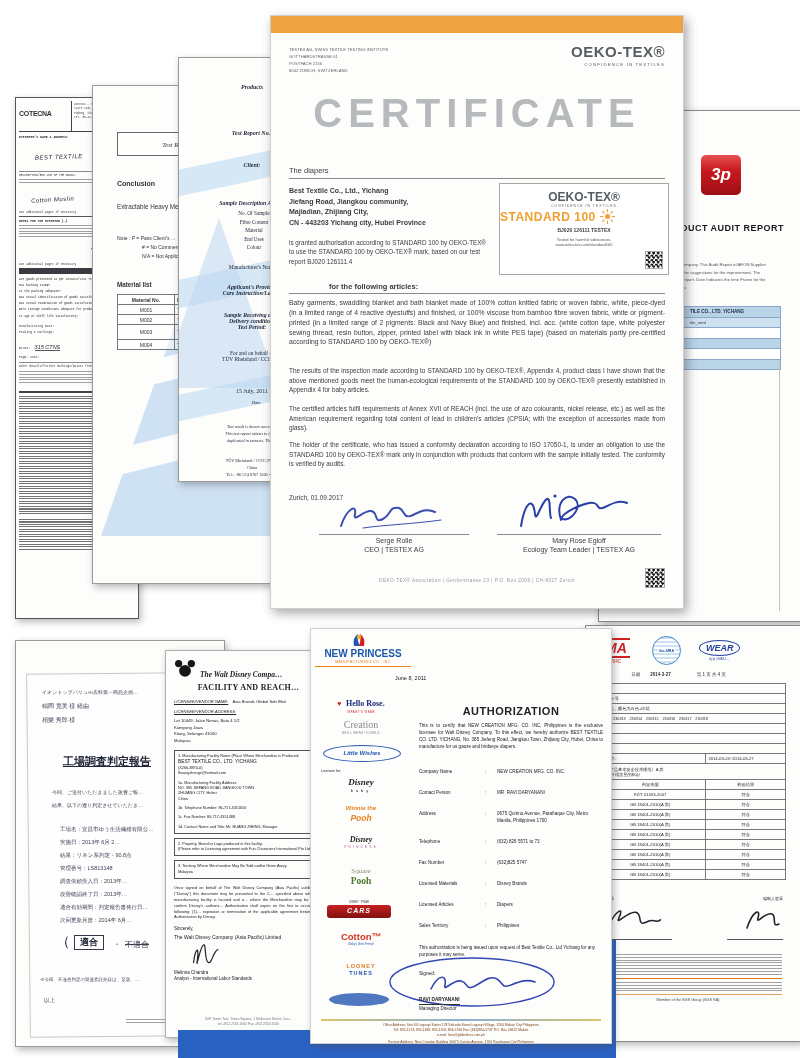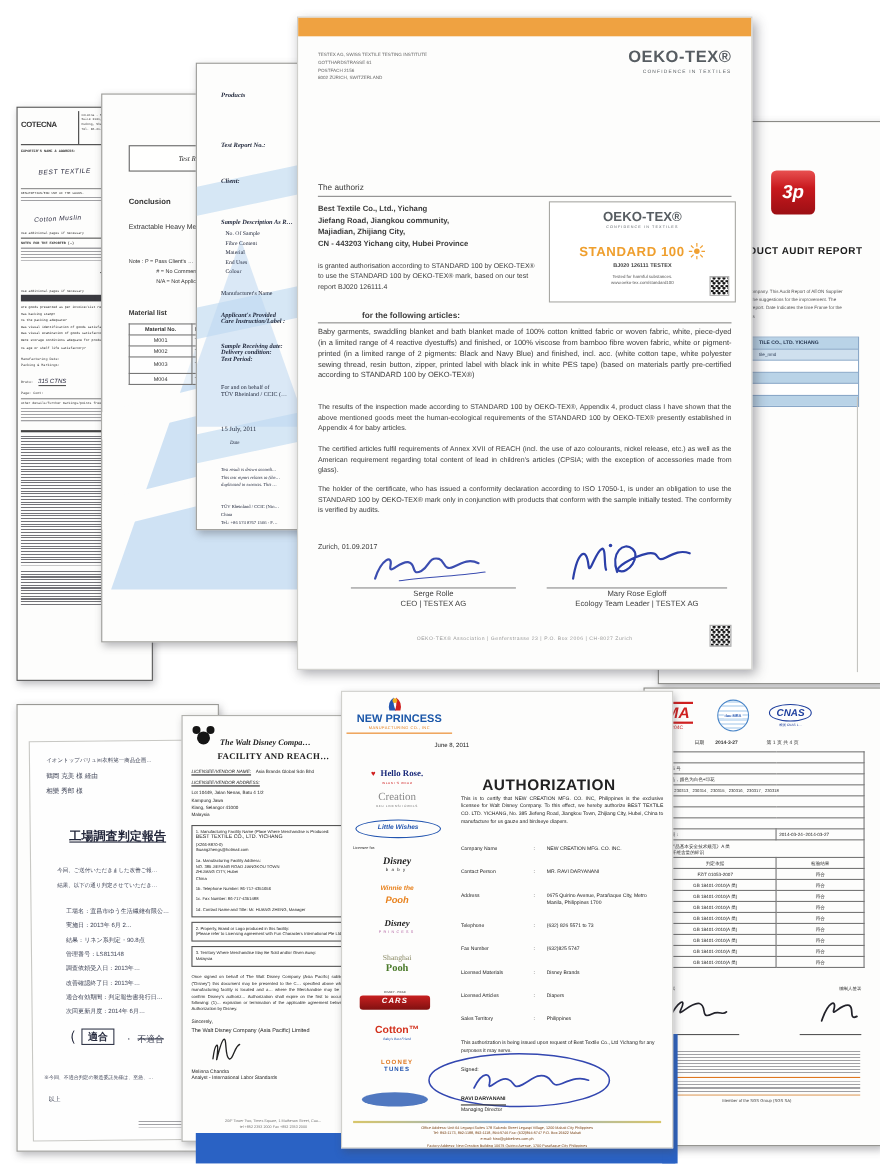--- a/index.html
+++ b/index.html
@@ -6,21 +6,21 @@
   #canvas{position:relative;width:800px;height:1058px;background:#ffffff;overflow:hidden;
           font-family:"Liberation Sans",sans-serif;color:#333;}
   .doc{position:absolute;background:#fdfdfc;overflow:hidden;border:1px solid #c6c6c2;
        box-shadow:2px 3px 7px rgba(70,70,80,.38);}
   .t{position:absolute;white-space:nowrap;line-height:1.25;}
   .w{white-space:normal;}
   .c{text-align:center;}
   .j{text-align:justify;}
   .b{font-weight:bold;}
   .i{font-style:italic;}
-  .serif{font-family:"Liberation Serif",serif;}
+  .serif{font-family:"Liberation Serif",serif;text-align:center;}
   .mono{font-family:"Liberation Mono",monospace;}
   .bl{background:repeating-linear-gradient(180deg,rgba(70,70,78,.5) 0 1px,transparent 1px 2.8px);}
   .bl2{background:repeating-linear-gradient(180deg,rgba(40,40,48,.65) 0 1px,transparent 1px 2.5px);}
   .hr{border-top:1px solid #8a8a8a;height:0;}
   .tri{position:absolute;width:0;height:0;}
   .qr{background:repeating-conic-gradient(#151515 0 25%,#fff 0 50%) 0 0/4.5px 4.5px;border:1px solid #aaa;}
   table{border-collapse:collapse;}
   td{border:1px solid #777;padding:0 2px;vertical-align:middle;}
   .flow{position:absolute;inset:0;}
 </style>
@@ -191,32 +191,33 @@
     <div class="t" style="left:18px;top:30px;font-size:4.2px;line-height:1.7;color:#666;">
       <div>TESTEX AG, SWISS TEXTILE TESTING INSTITUTE</div>
       <div>GOTTHARDSTRASSE 61</div>
       <div>POSTFACH 2156</div>
       <div>8002 ZÜRICH, SWITZERLAND</div>
     </div>
     <div class="t" style="left:288px;top:27px;text-align:right;width:106px;">
       <div class="b" style="font-size:15px;color:#575d62;letter-spacing:.5px;">OEKO-TEX®</div>
       <div style="font-size:4.4px;letter-spacing:1.1px;color:#575d62;">CONFIDENCE IN TEXTILES</div>
     </div>
-    <div class="t" style="left:18px;top:150px;font-size:7.5px;">The authoriz</div>
+    <div class="t c b" style="left:0;top:72px;width:100%;font-size:40px;letter-spacing:6px;color:#b6babd;">CERTIFICATE</div>
+    <div class="t" style="left:18px;top:150px;font-size:7.5px;">The diapers</div>
     <div class="hr" style="position:absolute;left:18px;top:162px;width:376px;"></div>
     <div class="t" style="left:18px;top:170px;font-size:7px;font-weight:600;line-height:1.5;">
       <div>Best Textile Co., Ltd., Yichang</div>
       <div>Jiefang Road, Jiangkou community,</div>
       <div>Majiadian, Zhijiang City,</div>
       <div>CN - 443203 Yichang city, Hubei Province</div>
     </div>
     <div style="position:absolute;left:228px;top:167px;width:168px;height:84px;border:1px solid #a8a8a4;background:#fff;text-align:center;padding-top:6px;">
       <div class="b" style="font-size:12px;color:#575d62;">OEKO-TEX®</div>
       <div style="font-size:3.4px;letter-spacing:1px;color:#575d62;">CONFIDENCE IN TEXTILES</div>
-      <div style="display:flex;align-items:center;justify-content:center;gap:4px;margin-top:13px;">
+      <div style="display:flex;align-items:center;gap:4px;margin-top:1px;">
         <span class="b" style="font-size:12px;color:#ef9f2e;letter-spacing:.5px;">STANDARD 100</span>
         <svg width="15" height="15" viewBox="0 0 18 18">
           <g stroke="#f0a032" stroke-width="1.3">
             <line x1="9" y1="0" x2="9" y2="4"></line>
               <line x1="9" y1="14" x2="9" y2="18"></line>
             <line x1="0" y1="9" x2="4" y2="9"></line>
               <line x1="14" y1="9" x2="18" y2="9"></line>
             <line x1="2.6" y1="2.6" x2="5.4" y2="5.4"></line>
               <line x1="12.6" y1="12.6" x2="15.4" y2="15.4"></line>
             <line x1="2.6" y1="15.4" x2="5.4" y2="12.6"></line>
@@ -253,21 +254,21 @@
     <div class="hr" style="position:absolute;left:226px;top:518px;width:164px;"></div>
     <div class="t c" style="left:226px;top:521px;width:164px;font-size:7px;">Mary Rose Egloff</div>
     <div class="t c" style="left:226px;top:530px;width:164px;font-size:7px;">Ecology Team Leader | TESTEX AG</div>
     <div class="t c" style="left:0;top:562px;width:100%;font-size:4.6px;letter-spacing:.5px;color:#9a9a9a;">OEKO-TEX® Association | Genferstrasse 23 | P.O. Box 2006 | CH-8027 Zurich</div>
     <div class="qr" style="position:absolute;left:374px;top:552px;width:18px;height:18px;"></div>
   </div>
 
   <div style="position:absolute;left:178px;top:1030px;width:436px;height:28px;background:#2a62c4;z-index:4;"></div>
   <div style="position:absolute;left:602px;top:940px;width:14px;height:118px;background:#2a62c4;z-index:4;"></div>
 
-  <div class="doc" style="left:15px;top:640px;width:182px;height:405px;z-index:2;border-color:#9a9a96;color:#3a3f52;">
+  <div class="doc" style="left:15px;top:640px;width:182px;height:405px;z-index:2;border-color:#9a9a96;color:#3a3f52;padding-left:26px;">
     <div style="position:absolute;left:12px;top:32px;width:158px;height:362px;border:1px solid #c8c8c4;transform:rotate(-.6deg);background:#fefefe;"></div>
     <div class="t" style="left:26px;top:48px;font-size:5px;">イオントップバリュ㈱衣料第一商品企画…</div>
     <div class="t" style="left:26px;top:62px;font-size:6px;">鶴岡 克美 様 経由</div>
     <div class="t" style="left:26px;top:76px;font-size:6px;">相樂 秀郎 様</div>
     <div class="t c b" style="left:26px;top:114px;width:130px;font-size:11px;color:#22263a;text-decoration:underline;">工場調査判定報告</div>
     <div class="t" style="left:36px;top:148px;font-size:5px;">今回、ご送付いただきました改善ご報…</div>
     <div class="t" style="left:36px;top:161px;font-size:5px;">結果、以下の通り判定させていただき…</div>
     <div class="t" style="left:44px;top:182px;font-size:5.5px;line-height:2.36;">
       <div>工場名：宜昌市ゆう生活繊維有限公…</div>
       <div>実施日：2013年 6月 2…</div>
@@ -376,40 +377,40 @@
     </div>
     <div class="t c" style="left:8px;top:176px;width:84px;color:#e8821e;">
       <div class="b i" style="font-size:6px;">Winnie the</div>
       <div class="b i" style="font-size:8.5px;">Pooh</div>
     </div>
     <div class="t c" style="left:8px;top:206px;width:84px;">
       <div class="serif b i" style="font-size:8px;">Disney</div>
       <div style="font-size:3.4px;letter-spacing:2px;color:#b05fa0;">PRINCESS</div>
     </div>
     <div class="t c" style="left:8px;top:238px;width:84px;">
-      <div class="serif" style="font-size:7px;color:#8a8a66;">Shanghai</div>
+      <div class="serif" style="font-size:7px;color:#8a8a66;">Square</div>
       <div class="serif b" style="font-size:9.5px;color:#4a7a2a;">Pooh</div>
     </div>
     <div class="t c" style="left:16px;top:272px;width:64px;">
       <div style="font-size:2.6px;color:#333;">DISNEY · PIXAR</div>
       <div style="height:13px;background:linear-gradient(180deg,#c82020,#801010);border-radius:3px;display:flex;align-items:center;justify-content:center;margin-top:1px;">
         <span class="b i" style="color:#fff;font-size:7px;letter-spacing:1px;">CARS</span>
       </div>
     </div>
     <div class="t c" style="left:8px;top:302px;width:84px;">
       <div class="b" style="font-size:9.5px;color:#d3321e;">Cotton™</div>
       <div class="i" style="font-size:3px;color:#2456b0;">Baby's Best Friend</div>
     </div>
     <div class="t c" style="left:8px;top:334px;width:84px;">
       <div class="b" style="font-size:5.5px;color:#e07820;letter-spacing:1px;">LOONEY</div>
       <div class="b" style="font-size:5.5px;color:#2456b0;letter-spacing:1px;">TUNES</div>
     </div>
     <div class="t" style="left:18px;top:364px;width:60px;height:13px;background:#2456b0;border-radius:50%;opacity:.8;"></div>
 
-    <div class="t c b" style="left:96px;top:76px;width:184px;font-size:14px;letter-spacing:.5px;">AUTHORIZATION</div>
+    <div class="t c b" style="left:108px;top:76px;width:184px;font-size:11px;letter-spacing:.5px;">AUTHORIZATION</div>
     <div class="t w j" style="left:108px;top:94px;width:184px;font-size:4.6px;line-height:1.5;">This is to certify that NEW CREATION MFG. CO. INC, Philippines is the exclusive licensee for Walt Disney Company. To this effect, we hereby authorize BEST TEXTILE CO. LTD. YICHANG, No. 385 Jiefeng Road, Jiangkou Town, Zhijiang City, Hubei, China to manufacture for us gauze and birdseye diapers.</div>
     <div class="t" style="left:108px;top:140px;font-size:4.6px;">Company Name</div>
     <div class="t" style="left:174px;top:140px;font-size:4.6px;">:</div>
     <div class="t" style="left:186px;top:140px;font-size:4.6px;">NEW CREATION MFG. CO. INC.</div>
     <div class="t" style="left:108px;top:161px;font-size:4.6px;">Contact Person</div>
     <div class="t" style="left:174px;top:161px;font-size:4.6px;">:</div>
     <div class="t" style="left:186px;top:161px;font-size:4.6px;">MR. RAVI DARYANANI</div>
     <div class="t" style="left:108px;top:182px;font-size:4.6px;">Address</div>
     <div class="t" style="left:174px;top:182px;font-size:4.6px;">:</div>
     <div class="t w" style="left:186px;top:182px;width:104px;font-size:4.6px;line-height:1.5;">0675 Quirino Avenue, Parañaque City, Metro Manila, Philippines 1700</div>
@@ -452,21 +453,21 @@
     <div class="flow" style="padding:10px 10px 0 8px;">
       <div style="display:flex;align-items:center;">
         <div style="text-align:center;margin-left:-2px;">
           <div class="b i" style="font-size:14px;color:#d02020;border-top:2px solid #d02020;border-bottom:2px solid #d02020;padding:0 3px;">CMA</div>
           <div style="font-size:4.5px;color:#d02020;margin-top:1px;">2111204C</div>
         </div>
         <div style="width:27px;height:27px;border:1.5px solid #4a86c8;border-radius:50%;margin-left:22px;display:flex;align-items:center;justify-content:center;background:repeating-linear-gradient(180deg,#cfe2f4 0 2px,#fff 2px 4px);">
           <span class="b" style="font-size:3.6px;color:#2456b0;background:#fff;padding:0 1px;">ilac-MRA</span>
         </div>
         <div style="text-align:center;margin-left:18px;">
-          <div class="b i" style="font-size:9px;color:#1e3f9e;border:1.5px solid #1e3f9e;border-radius:50%;padding:2px 6px;">CNAS</div>
+          <div class="b i" style="font-size:9px;color:#1e3f9e;border:1.5px solid #1e3f9e;border-radius:50%;padding:2px 6px;">WEAR</div>
           <div style="font-size:3px;color:#1e3f9e;margin-top:1px;">
             <span>检测</span>
             <span>CNAS L…</span>
           </div>
         </div>
       </div>
       <div style="display:flex;font-size:4.5px;margin-top:7px;color:#333;">
         <span>…77TX</span>
         <span style="margin-left:22px;">日期</span>
         <span class="b" style="margin-left:10px;">2014-3-27</span>

